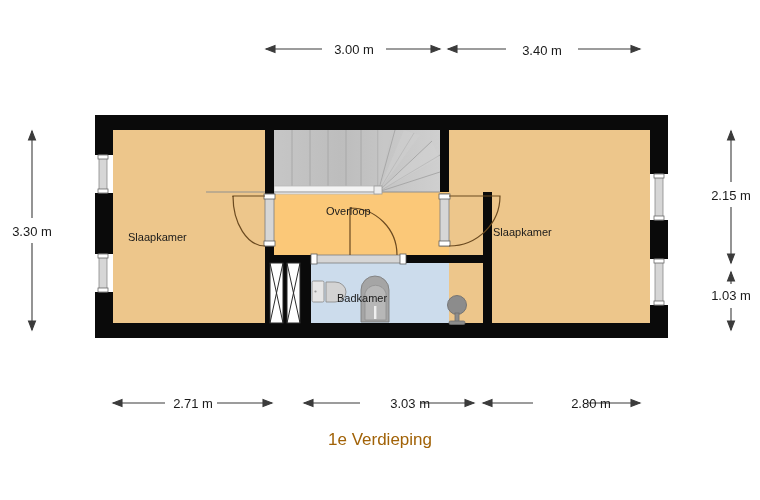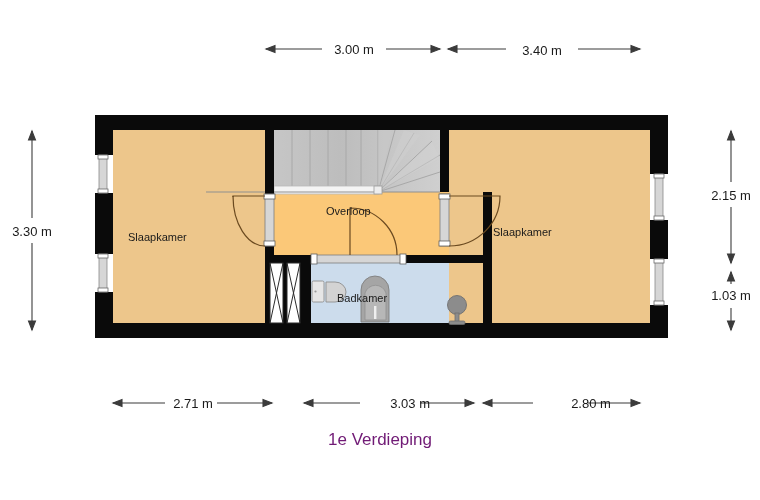--- a/index.html
+++ b/index.html
@@ -12,21 +12,21 @@
   .dimlabel{
     position:absolute;font-size:13px;color:#1a1a1a;
     white-space:nowrap;text-align:center;
   }
   .roomlabel{
     position:absolute;font-size:11px;color:#1a1a1a;
     white-space:nowrap;text-align:left;
   }
   #plan-title{
     position:absolute;left:0;top:430px;width:760px;
-    text-align:center;font-size:17px;color:#701a75;
+    text-align:center;font-size:17px;color:#a16207;
   }
 </style>
 </head>
 <body>
 
 <svg id="plan" viewBox="0 0 760 500">
   <defs>
     <linearGradient id="stairGradA" x1="0" y1="0" x2="1" y2="0">
       <stop offset="0%" stop-color="#c6c6c6"></stop>
       <stop offset="40%" stop-color="#bdbdbd"></stop>

